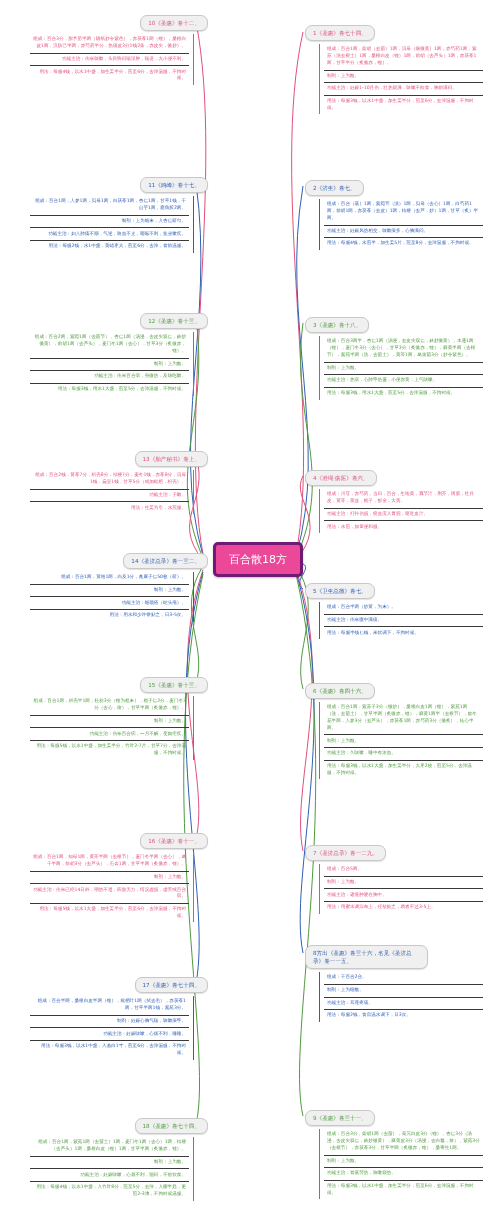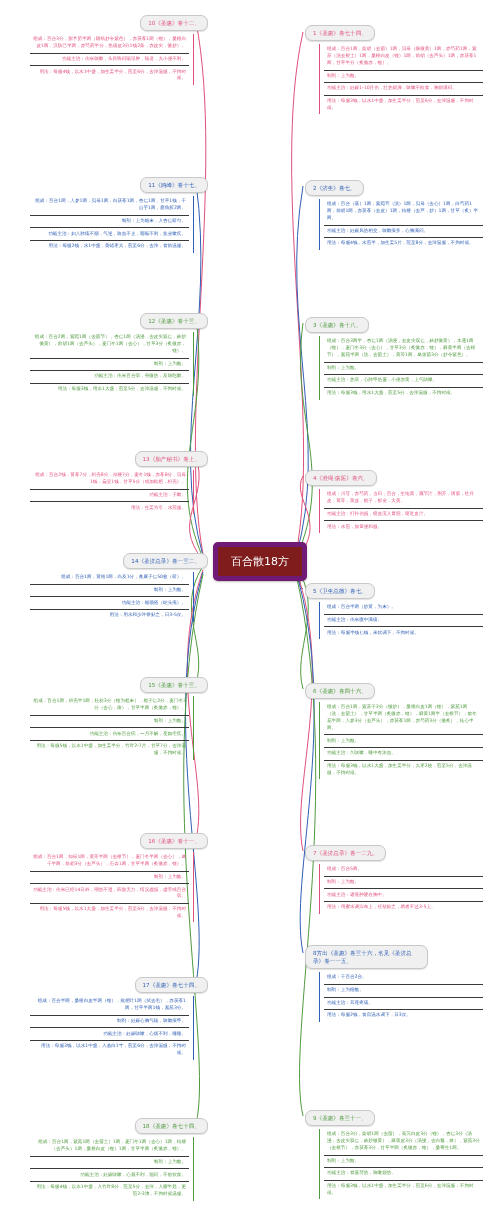--- a/index.html
+++ b/index.html
@@ -7,22 +7,22 @@
     width:499px; height:1227px;
     background:#ffffff;
     font-family:"DejaVu Sans","Liberation Sans",sans-serif;
     position:relative; overflow:hidden;
   }
   #canvas { position:absolute; inset:0; width:499px; height:1227px; }
   svg.links { position:absolute; left:0; top:0; width:499px; height:1227px; pointer-events:none; }
 
   .center-node {
     position:absolute;
-    background:#7f1d1d;
-    border:5px solid #701a75;
+    background:#ec4899;
+    border:3px solid #701a75;
     border-radius:5px;
     color:#fff;
     font-size:11px;
     padding:7px 13px;
     white-space:nowrap;
     box-shadow:0 1px 2px rgba(0,0,0,.25);
     z-index:20;
   }
 
   .node { position:absolute; z-index:10; }

